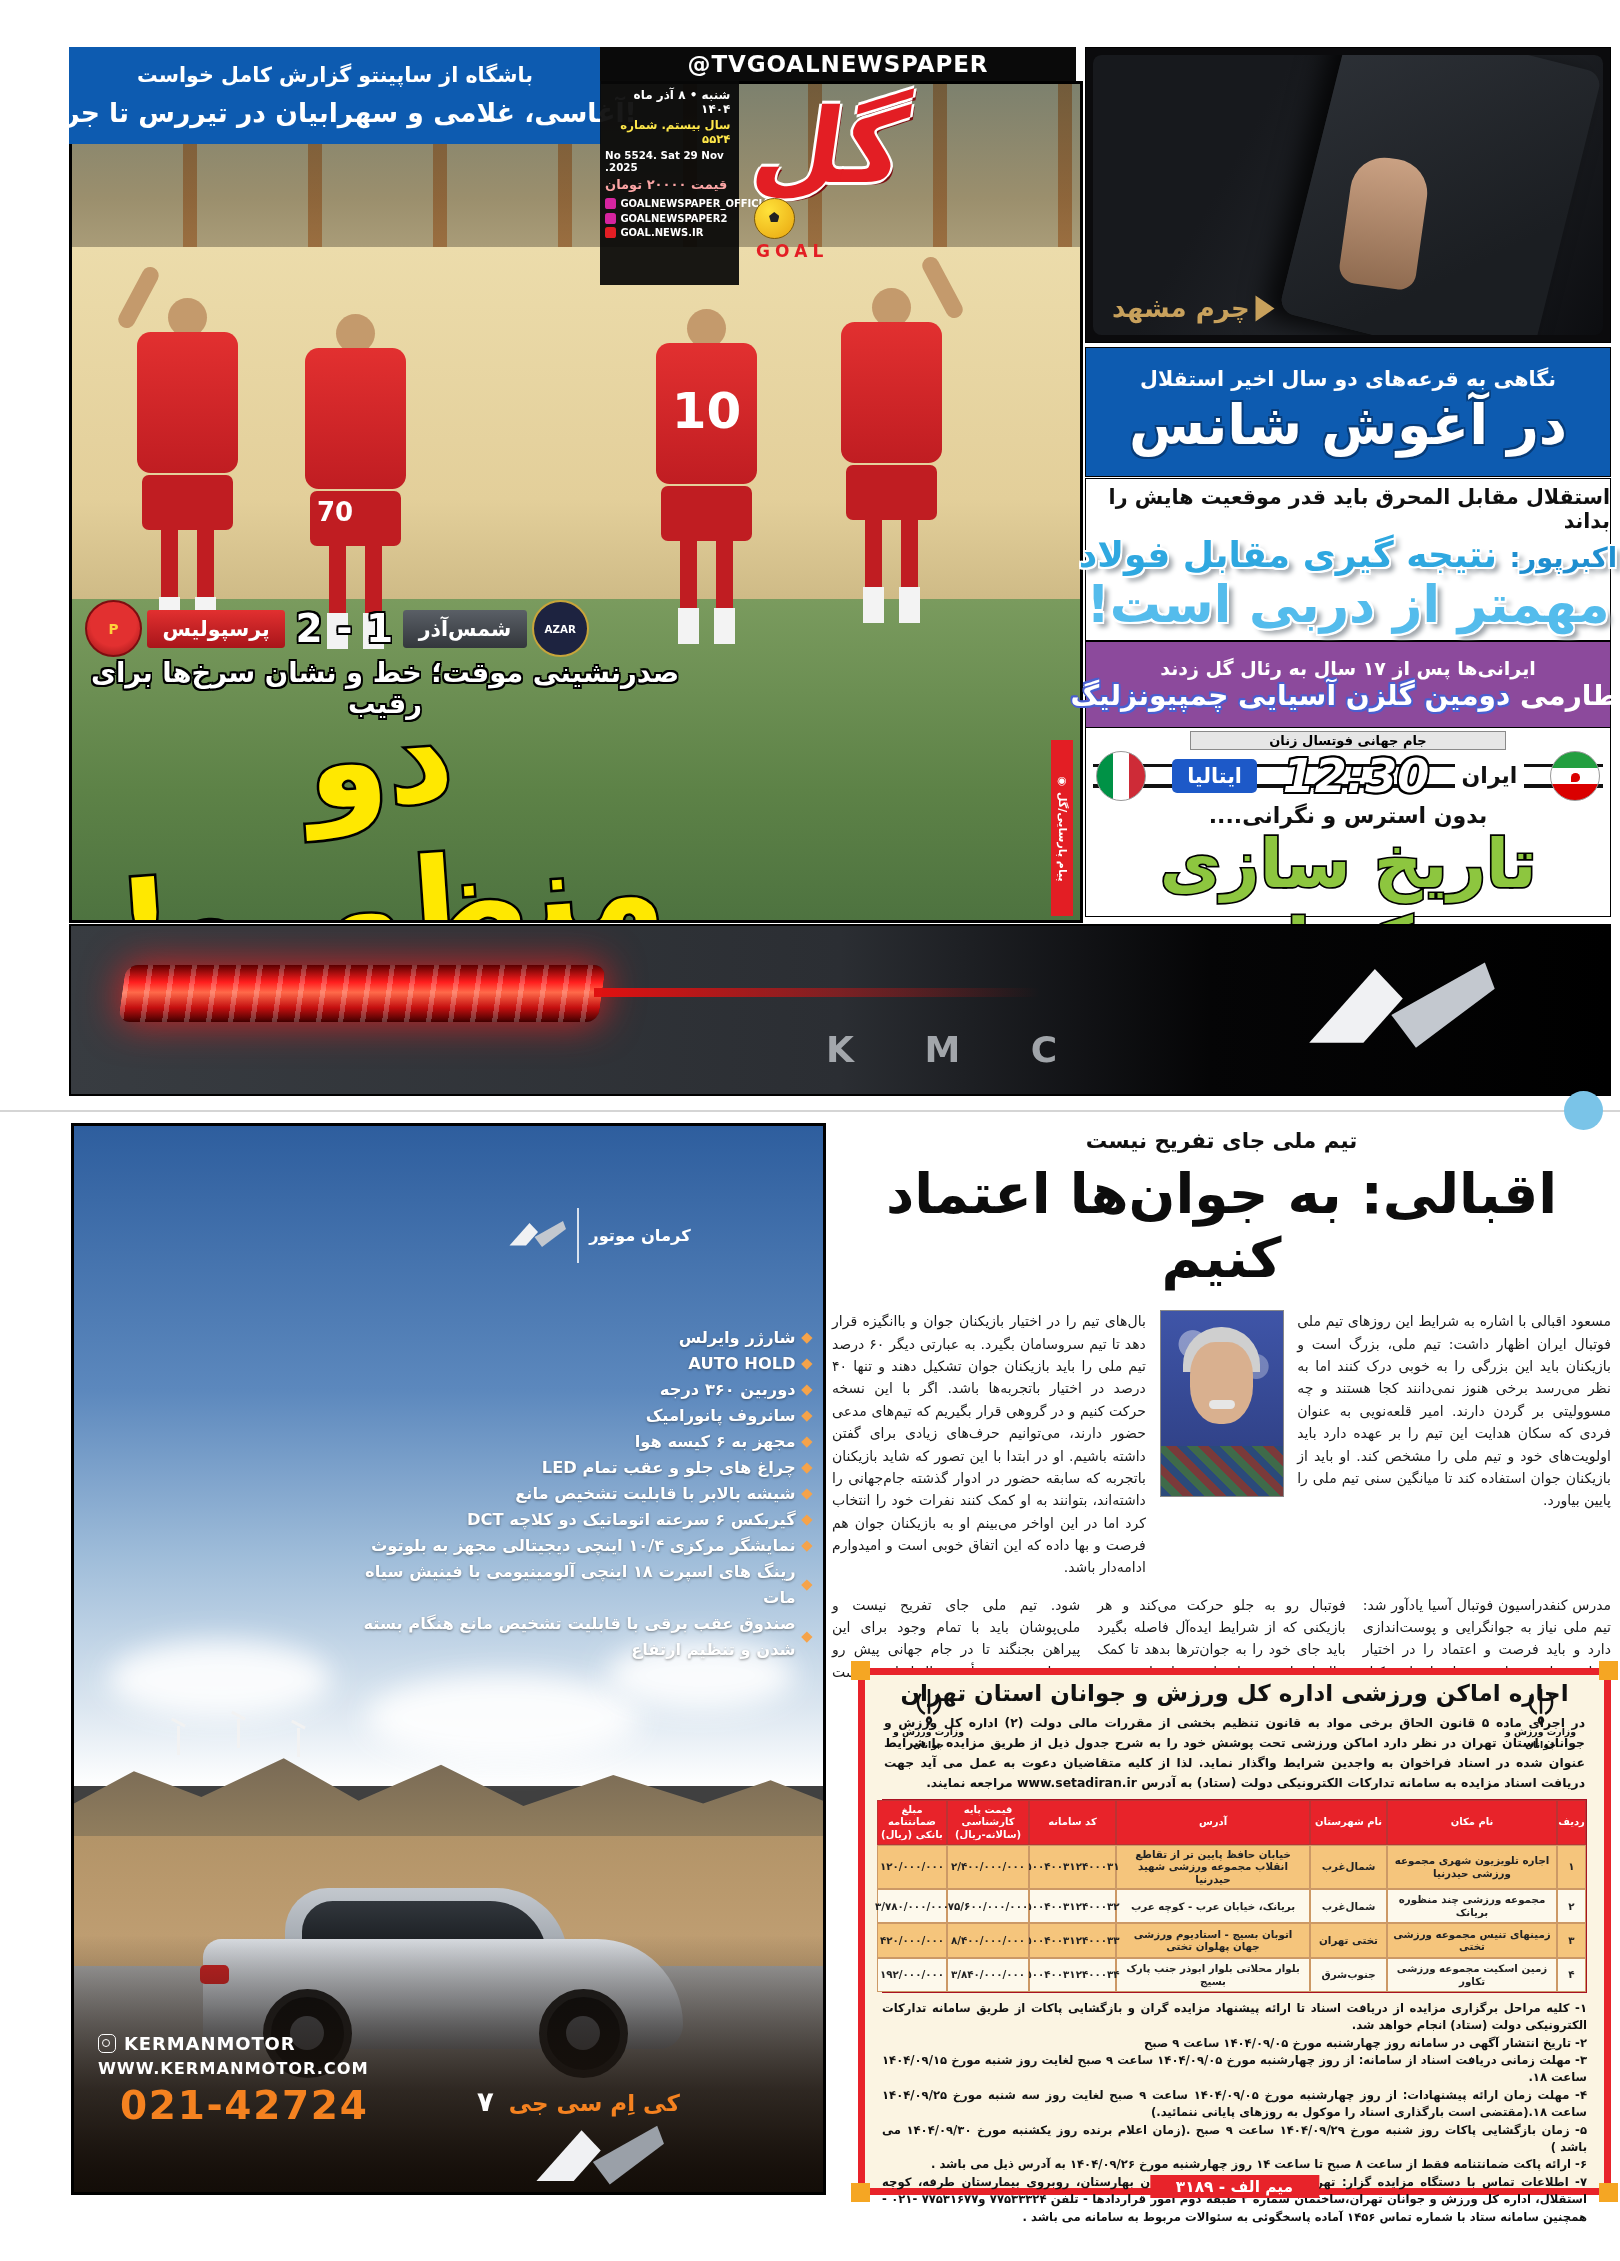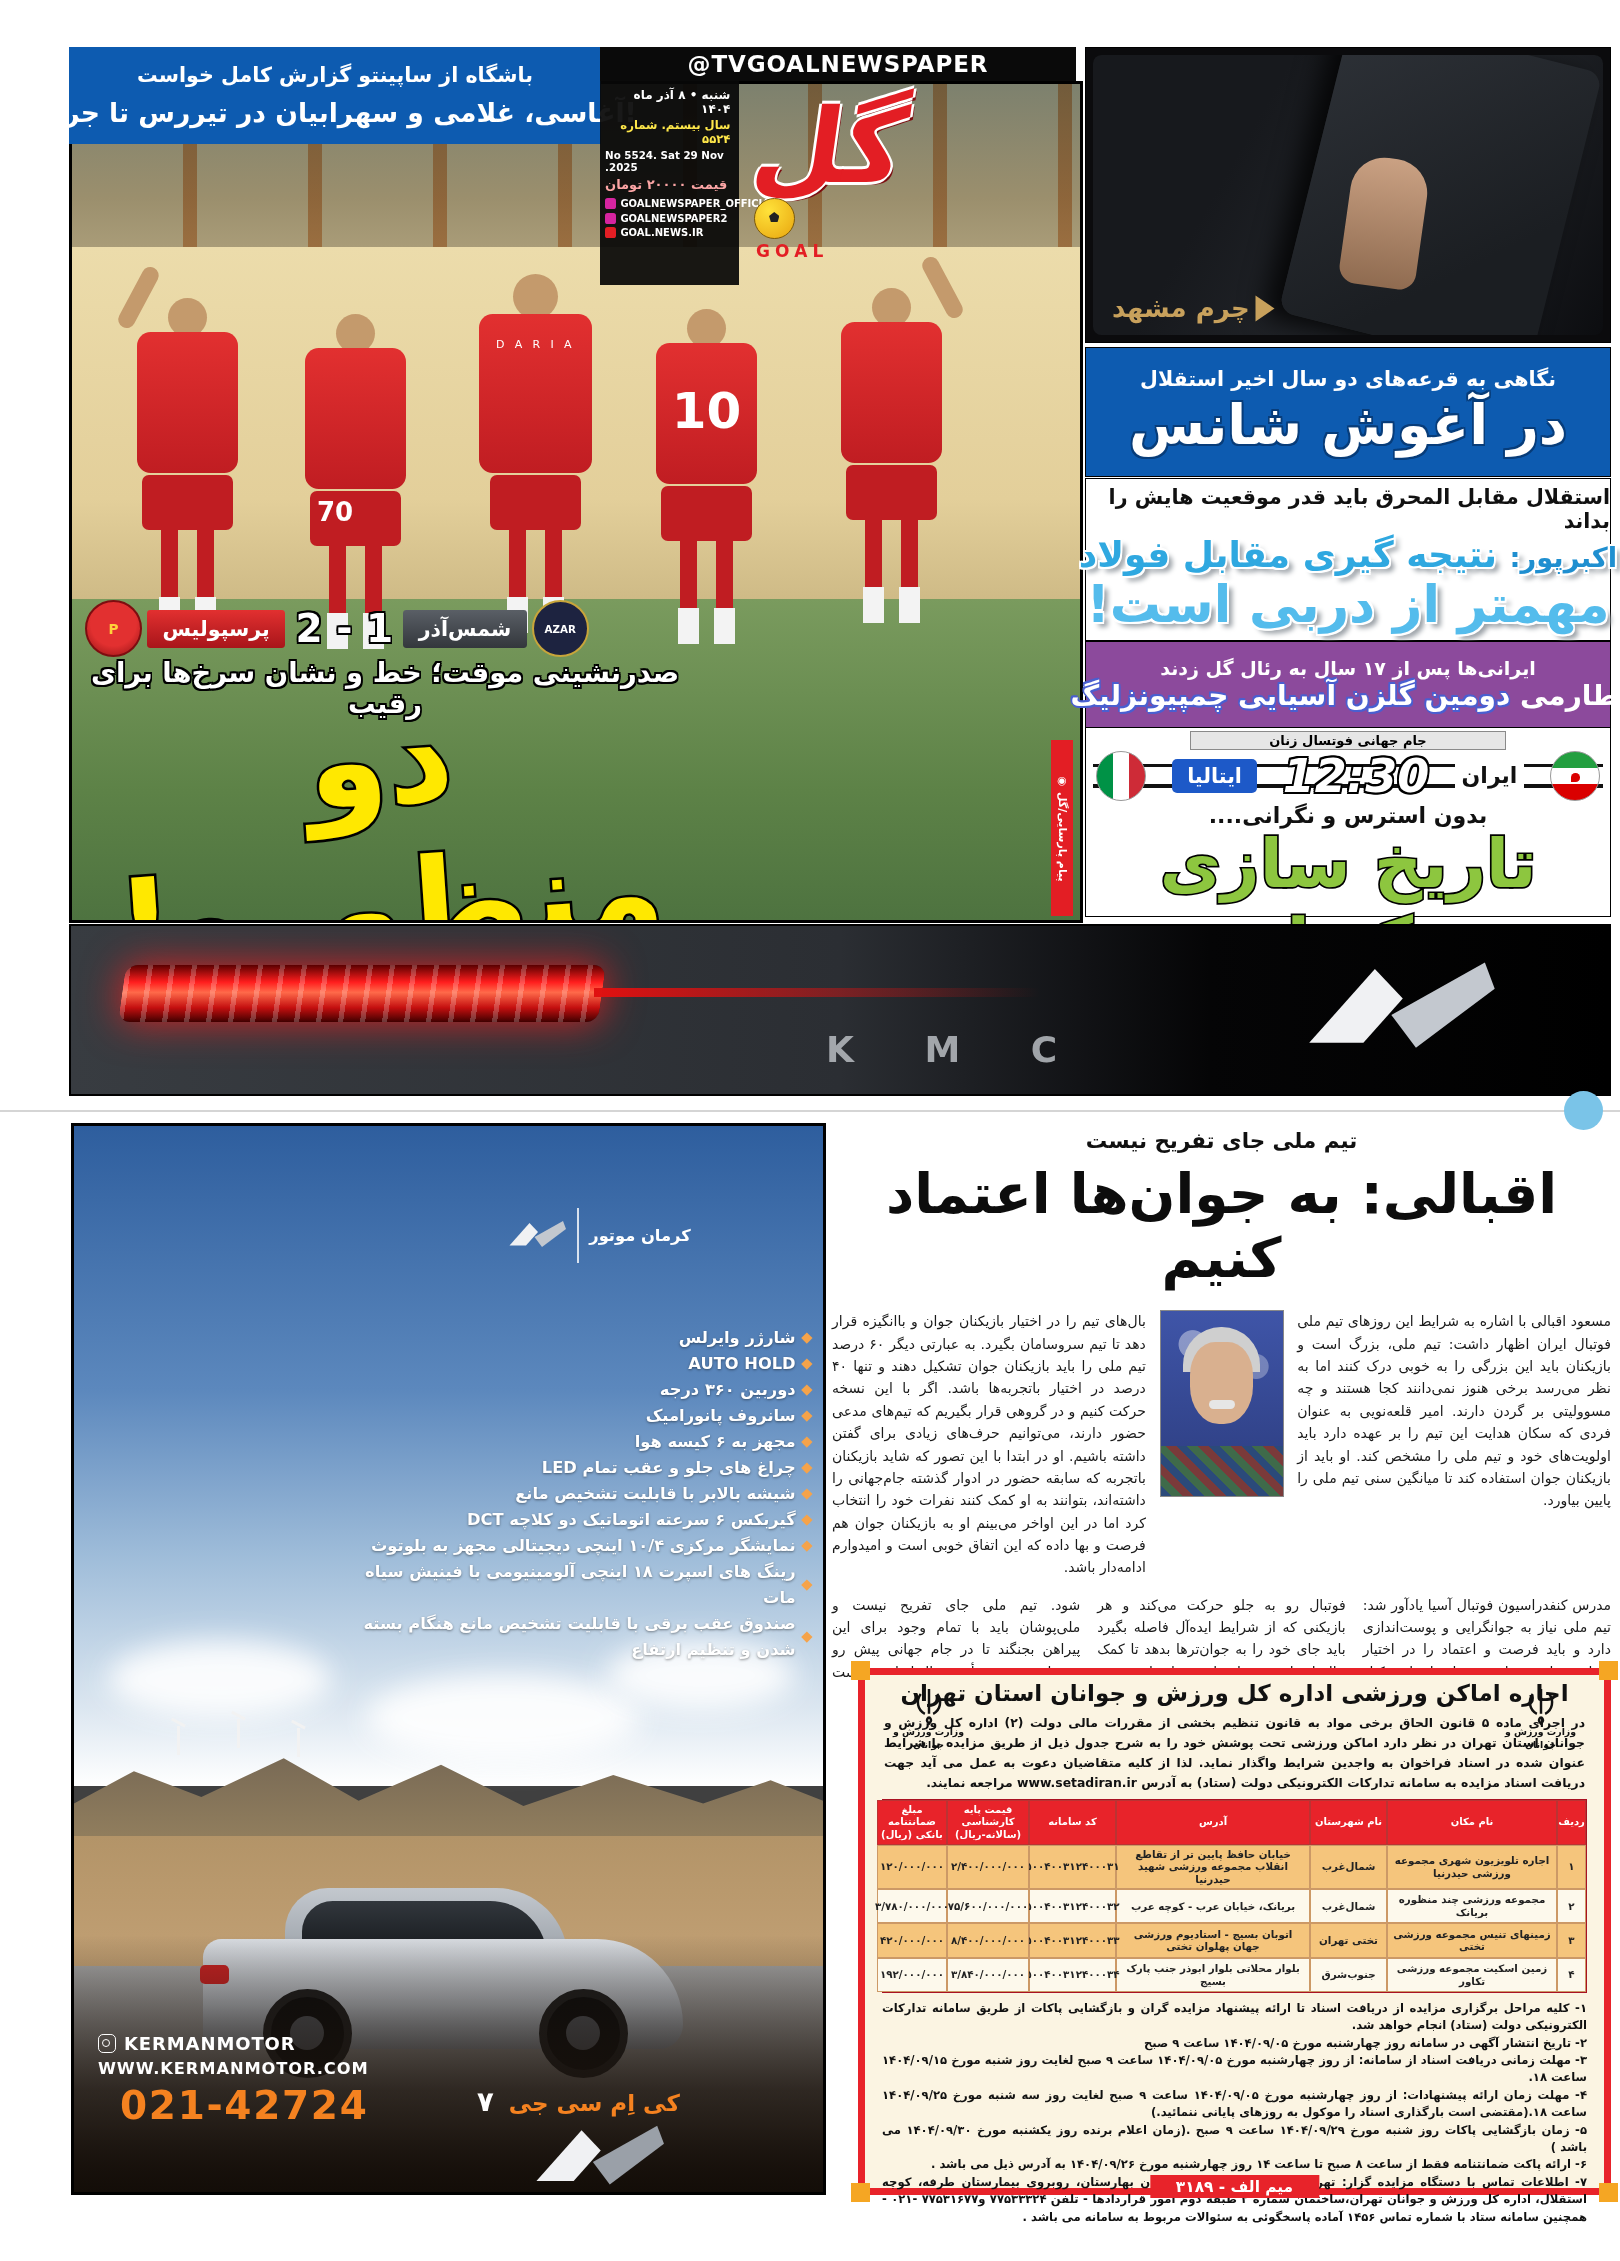--- a/index.html
+++ b/index.html
@@ -227,31 +227,20 @@
       <div class="head"></div>
         <div class="torso"></div>
       <div class="shorts">
           <span class="num">70</span>
         </div>
       <div class="legs">
           <i></i>
           <i></i>
         </div>
     </div>
-    <div class="pl" style="left:399px;top:190px">
-      <div class="head" style="width:45px;height:45px"></div>
-      <div class="torso" style="width:113px;height:159px">
-          <span class="spn">D A R I A</span>
-        </div>
-      <div class="shorts"></div>
-        <div class="legs">
-          <i></i>
-          <i></i>
-        </div>
-    </div>
     <div class="pl" style="left:570px;top:225px">
       <div class="head"></div>
       <div class="torso">
           <span class="num">10</span>
         </div>
       <div class="shorts"></div>
         <div class="legs">
           <i></i>
           <i></i>
         </div>

